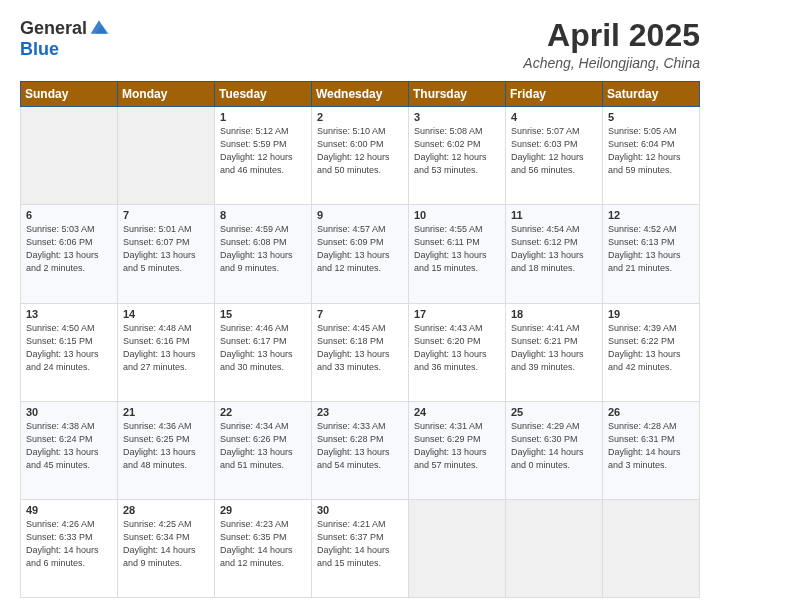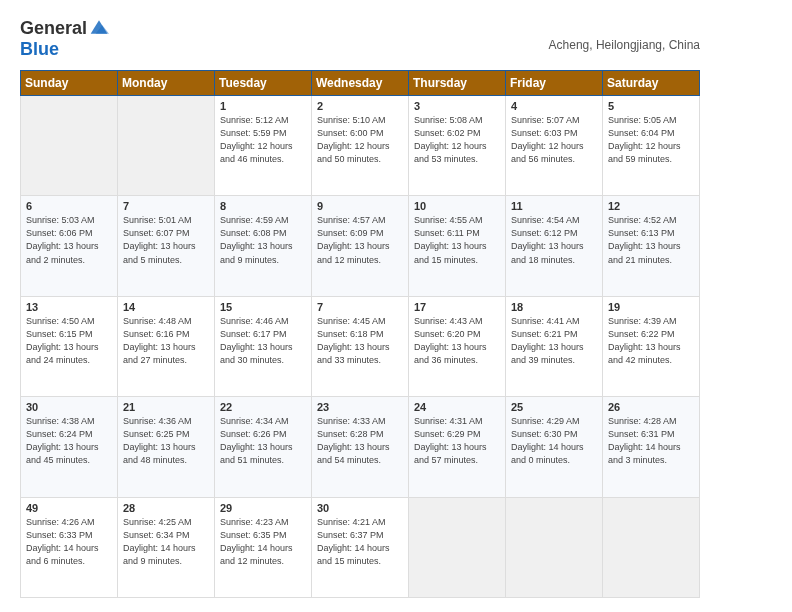--- a/index.html
+++ b/index.html
@@ -52,23 +52,24 @@
     .title-block {
       text-align: right;
     }
     .month-title {
       font-size: 32px;
       font-weight: bold;
       color: #333;
       line-height: 1.1;
     }
     .location-title {
-      font-size: 12px;
+      font-size: 14px;
       color: #555;
-      margin-top: 20px;
+      margin-top: 2px;
+      font-style: italic;
     }
     .calendar {
       flex: 1;
       border: 1px solid #ccc;
       border-collapse: collapse;
       width: 100%;
       table-layout: fixed;
     }
     .calendar thead th {
       background-color: #a16207;
@@ -116,20 +117,21 @@
       <div class="logo-text">
         <span class="logo-general">General</span>
         <svg class="logo-icon" viewBox="0 0 24 20" xmlns="http://www.w3.org/2000/svg">
           <polygon points="2,18 12,2 22,18" fill="#1a6bbf" opacity="0.85"></polygon>
           <polygon points="8,18 16,8 24,18" fill="#1a6bbf" opacity="0.5"></polygon>
         </svg>
       </div>
       <span class="logo-blue">Blue</span>
     </div>
     <div class="title-block">
+      <div class="month-title">April 2025</div>
       <div class="location-title">Acheng, Heilongjiang, China</div>
     </div>
   </div>
 
   <table class="calendar">
     <thead>
       <tr>
       <th>Sunday</th>
           <th>Monday</th>
           <th>Tuesday</th>

